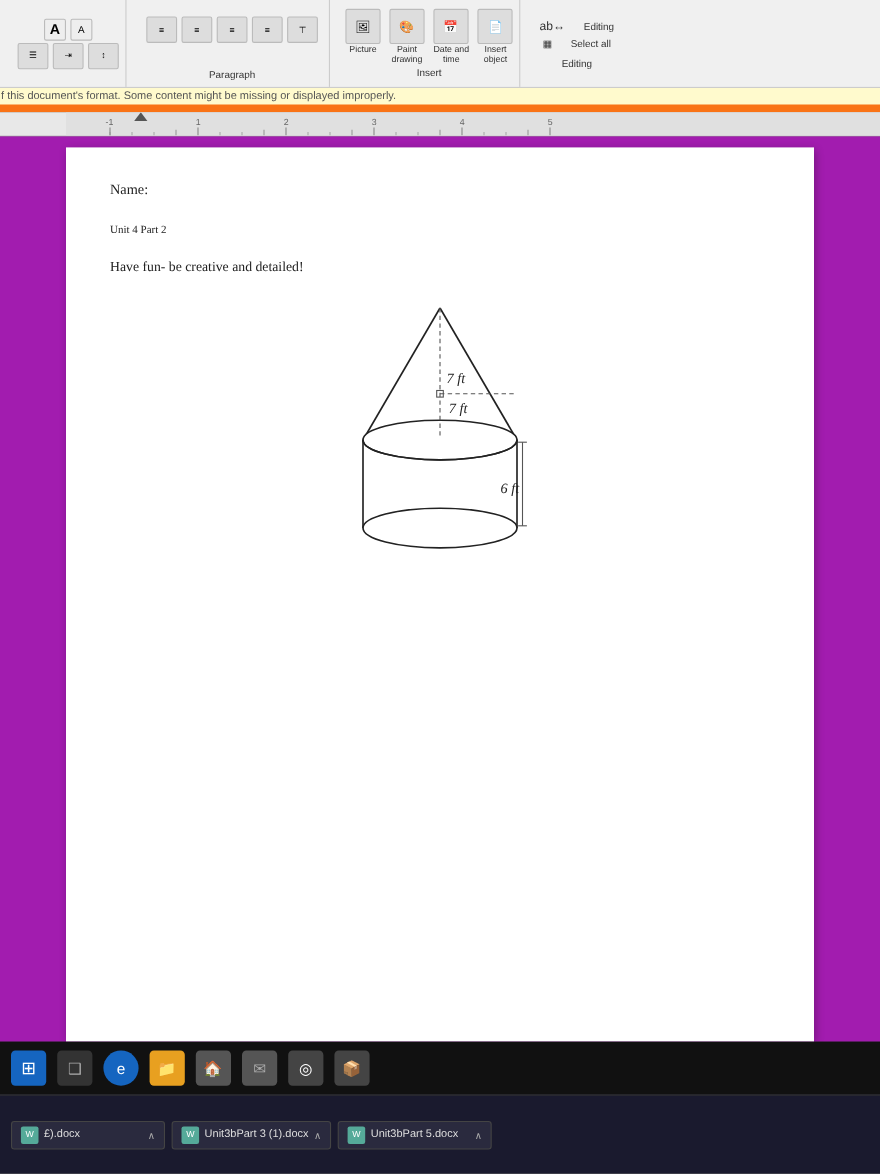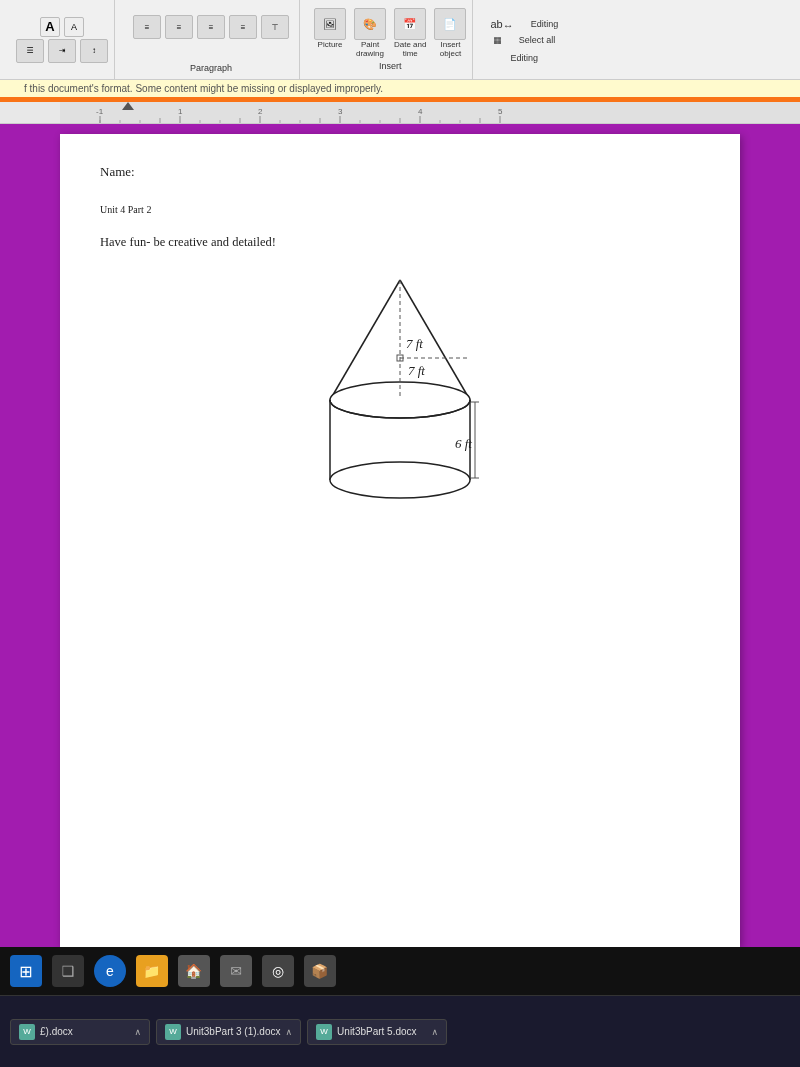--- a/index.html
+++ b/index.html
@@ -150,24 +150,24 @@
     }
 
     
     .warning-bar {
       position: absolute;
       top: 80px;
       left: 0;
       right: 0;
       height: 22px;
       background: #fffacd;
-      border-bottom: 5px solid #f97316;
-      display: flex;
-      align-items: center;
-      padding: 0 24px;
+      border-bottom: 7px solid #f97316;
+      display: flex;
+      align-items: center;
+      padding: 0 1px;
     }
 
     .warning-text {
       font-size: 10px;
       color: #555;
     }
 
     
     .ruler {
       position: absolute;

